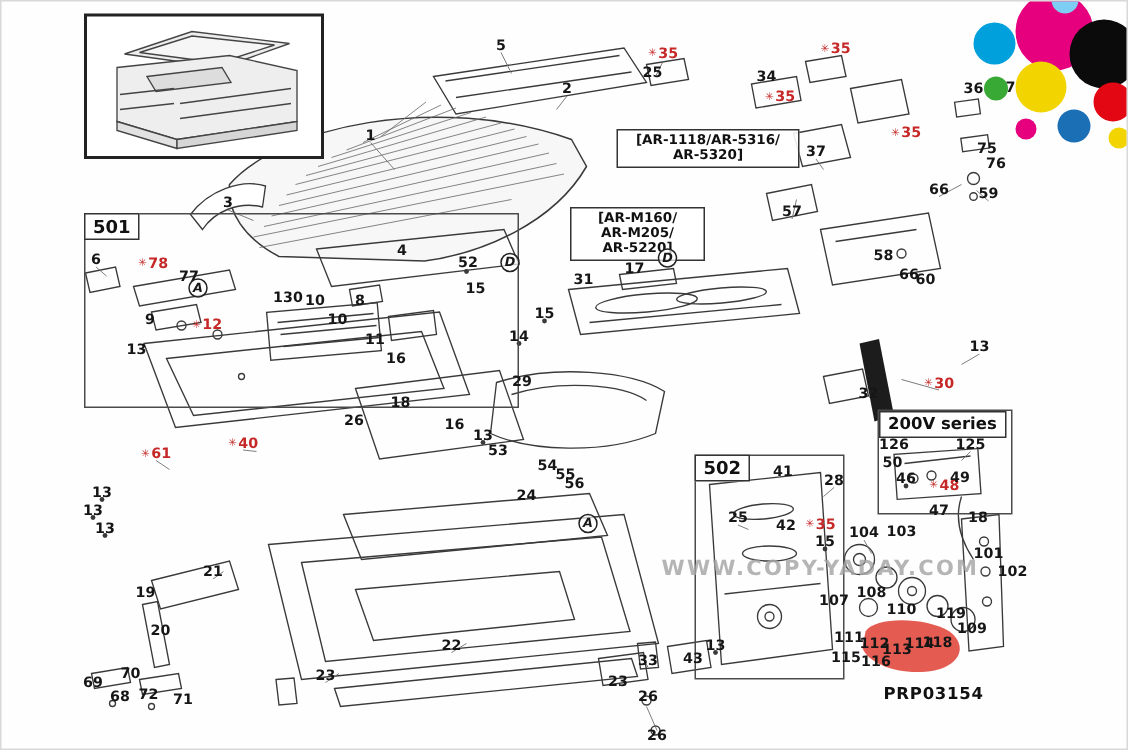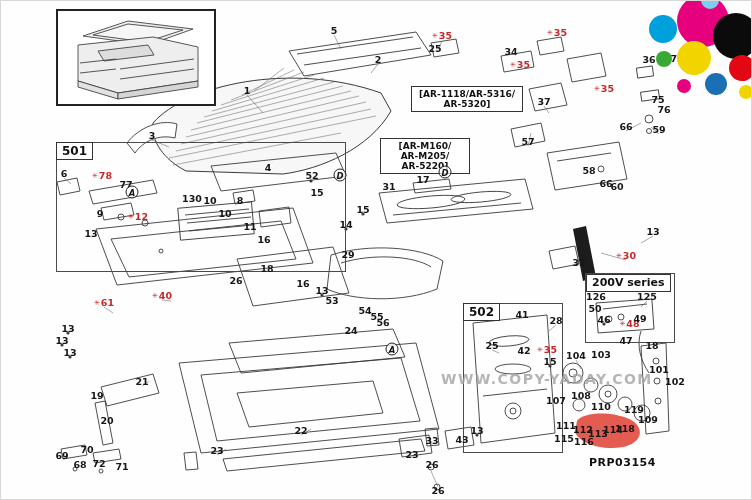--- a/index.html
+++ b/index.html
@@ -215,21 +215,21 @@
 
   <div class="section-box" style="left:55px; top:141px; width:290px; height:130px;"></div>
   <div class="section-tag" style="left:55px; top:141px;">501</div>
 
   <div class="section-box" style="left:462px; top:302px; width:100px; height:150px;"></div>
   <div class="section-tag" style="left:462px; top:302px;">502</div>
 
   <div class="section-box" style="left:584px; top:272px; width:90px; height:70px;"></div>
   <div class="section-tag" style="left:585px; top:273px; font-size:11px;">200V series</div>
 
-  <div class="model-box" style="left:410px; top:85px; width:112px;">
+  <div class="model-box" style="left:410px; top:85px; width:122px;">
     <div>[AR-1118/AR-5316/</div>
     <div>AR-5320]</div>
   </div>
   <div class="model-box" style="left:379px; top:137px; width:90px;">
     <div>[AR-M160/</div>
     <div>AR-M205/</div>
     <div>AR-5220]</div>
   </div>
 
   <div class="watermark">WWW.COPY-YADAY.COM</div>

